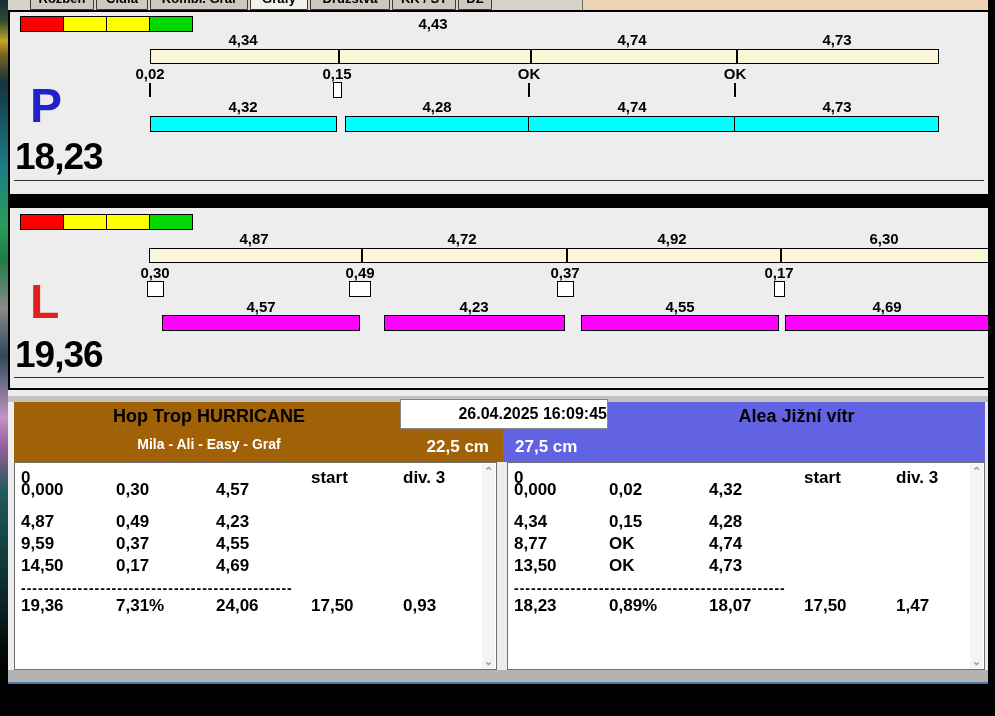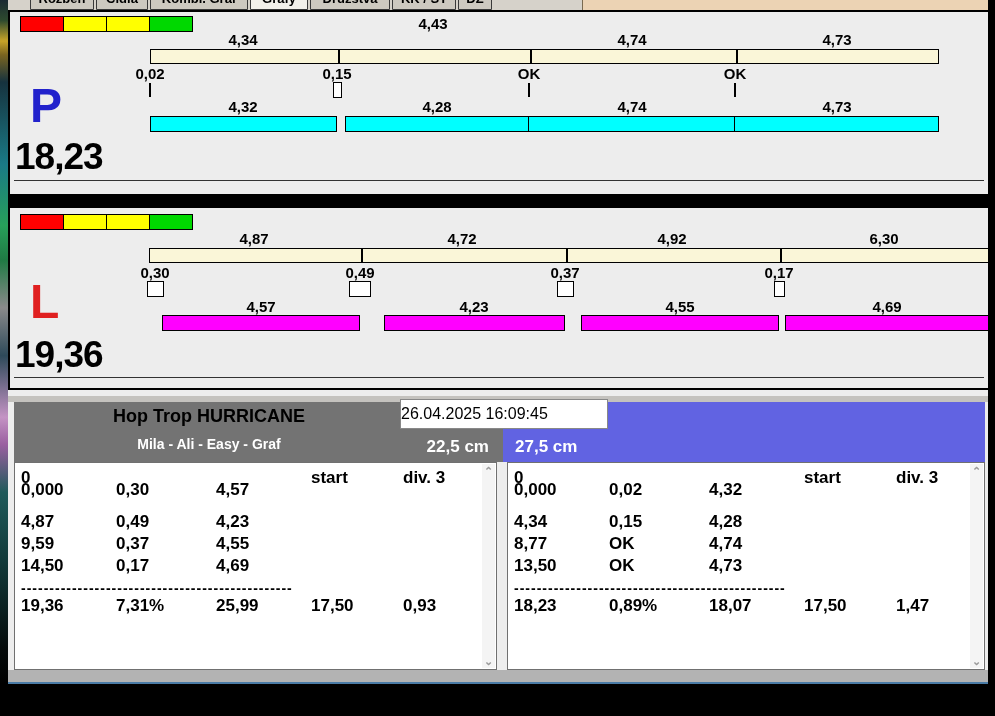--- a/index.html
+++ b/index.html
@@ -50,27 +50,27 @@
   .runbar{position:absolute;height:16px;border:1px solid #000;box-sizing:border-box}
   #lane-p .runbar{background:#00ffff}
   #lane-l .runbar{background:#ff00ff}
 
   .lane-total{position:absolute;left:5px;font-size:37px;font-weight:bold;letter-spacing:-1px}
   .lane-line{position:absolute;left:4px;right:4px;border-top:1px solid #333}
 
   
   #footer-shade{left:8px;top:396px;width:980px;height:6px;background:#c4c2be}
   .team-hdr{top:402px;height:60px}
-  #team-left{left:14px;width:489px;background:#737373}
+  #team-left{left:14px;width:489px;background:#a16207}
   #team-right{left:503px;width:482px;background:#6163e2}
   .team-name{position:absolute;top:4px;font-size:18px;font-weight:bold;color:#000;text-align:center}
   .team-members{position:absolute;top:34px;font-size:14px;font-weight:bold;color:#fff;text-align:center}
   .jump-height{position:absolute;bottom:5px;font-size:17px;font-weight:bold;color:#fff}
   #datetime-box{left:400px;top:399px;width:208px;height:30px;background:#fff;border:1px solid #888;
-    box-sizing:border-box;font-size:16px;font-weight:normal;text-align:left;line-height:28px}
+    box-sizing:border-box;font-size:16px;font-weight:bold;text-align:right;line-height:28px}
 
   .rtable{top:462px;height:208px;background:#fff;border:1px solid #707070;box-sizing:border-box}
   #table-left{left:14px;width:483px}
   #table-right{left:507px;width:478px}
   .tcell{position:absolute;font-size:17px;font-weight:bold;white-space:nowrap;line-height:20px}
   .c1{left:6px}.c2{left:101px}.c3{left:201px}.c4{left:296px}.c5{left:388px}
   .r0{top:5px}.r1{top:17px}.r2{top:49px}.r3{top:71px}.r4{top:93px}
   .rsep{top:115px;left:6px;width:292px;overflow:hidden;font-size:14px;font-weight:bold;letter-spacing:1px}
   .rsum{top:133px}
   .sb{position:absolute;right:1px;top:1px;bottom:1px;width:13px;background:#f4f4f4}
@@ -190,20 +190,21 @@
 
 <div id="footer-shade" class="abs"></div>
 
 <div id="team-left" class="abs team-hdr">
   <div class="team-name" style="left:0;width:390px">Hop Trop HURRICANE</div>
   <div class="team-members" style="left:0;width:390px">Mila - Ali - Easy - Graf</div>
   <div class="jump-height" style="right:14px">22,5 cm</div>
 </div>
 
 <div id="team-right" class="abs team-hdr">
+  <div class="team-name" style="left:105px;width:377px">Alea Jižní vítr</div>
   <div class="jump-height" style="left:12px">27,5 cm</div>
 </div>
 
 <div id="datetime-box" class="abs">26.04.2025 16:09:45</div>
 
 <div id="table-left" class="abs rtable">
   <div class="tcell c1 r0">0</div>
   <div class="tcell c4 r0">start</div>
   <div class="tcell c5 r0">div. 3</div>
   <div class="tcell c1 r1">0,000</div>
@@ -214,21 +215,21 @@
   <div class="tcell c3 r2">4,23</div>
   <div class="tcell c1 r3">9,59</div>
   <div class="tcell c2 r3">0,37</div>
   <div class="tcell c3 r3">4,55</div>
   <div class="tcell c1 r4">14,50</div>
   <div class="tcell c2 r4">0,17</div>
   <div class="tcell c3 r4">4,69</div>
   <div class="tcell rsep">------------------------------------------------</div>
   <div class="tcell c1 rsum">19,36</div>
   <div class="tcell c2 rsum">7,31%</div>
-  <div class="tcell c3 rsum">25,99</div>
+  <div class="tcell c3 rsum">24,06</div>
   <div class="tcell c4 rsum">17,50</div>
   <div class="tcell c5 rsum">0,93</div>
   <div class="sb">
     <div class="up">⌃</div>
     <div class="dn">⌄</div>
   </div>
 </div>
 
 <div id="table-right" class="abs rtable">
   <div class="tcell c1 r0">0</div>

